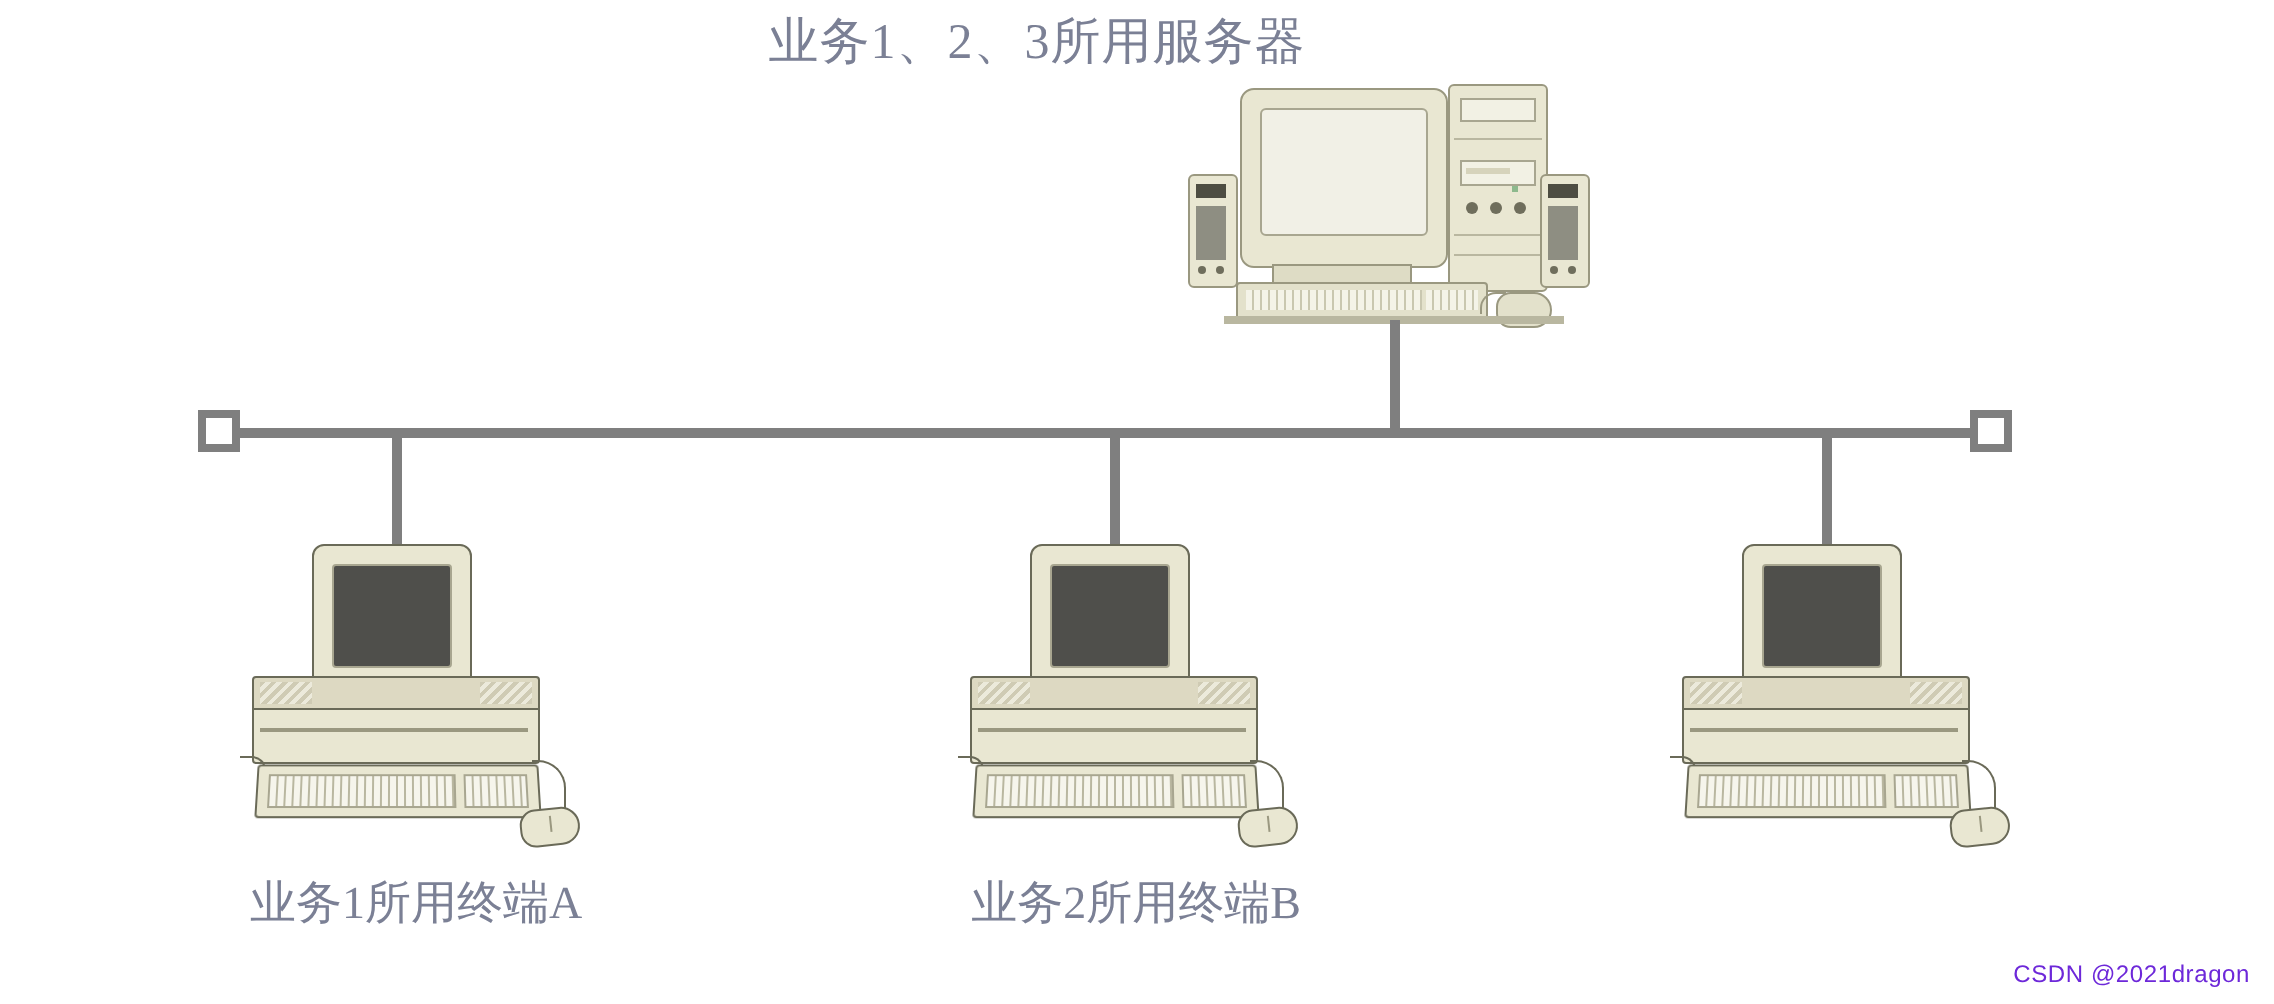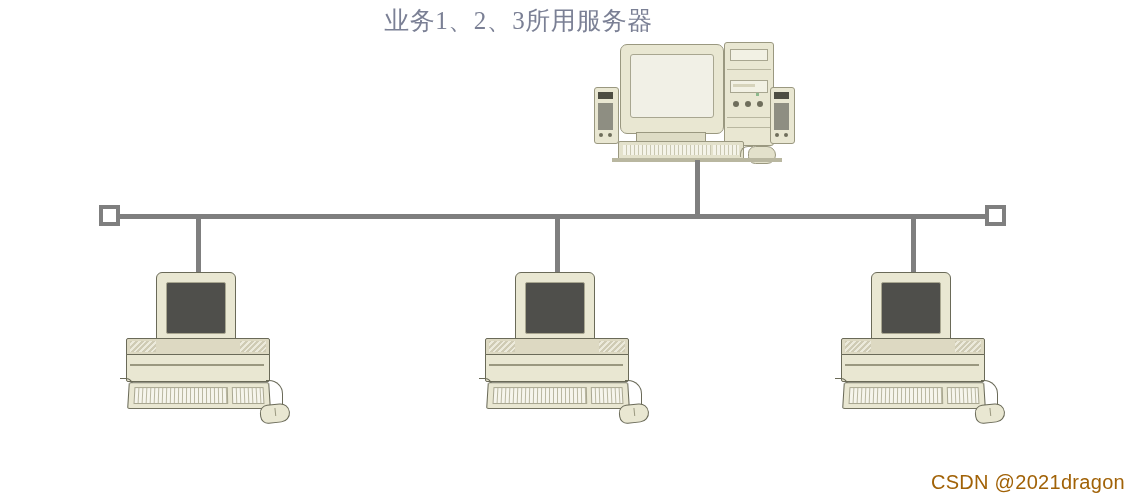--- a/index.html
+++ b/index.html
@@ -35,22 +35,22 @@
     text-align: center;
     font-size: 23px;
     color: #7b8095;
     white-space: nowrap;
   }
   .watermark {
     position: absolute;
     right: 12px;
     bottom: 8px;
     font-family: "Liberation Sans", sans-serif;
-    font-size: 20px;
-    color: #a16207;
+    font-size: 12px;
+    color: #6d28d9;
     letter-spacing: 0.3px;
     white-space: nowrap;
   }
 
   
   .bus-line {
     position: absolute;
     left: 112px;
     top: 214px;
     width: 880px;
@@ -441,15 +441,17 @@
     <div class="trm-kbd">
       <div class="keys-main"></div>
       <div class="keys-pad"></div>
     </div>
     <div class="trm-mouse-cord"></div>
     <div class="trm-mouse">
       <div class="trm-mouse-btns"></div>
     </div>
   </div>
 
+  <div class="node-label" style="left:58px">业务1所用终端A</div>
+  <div class="node-label" style="left:418px">业务2所用终端B</div>
 
   <div class="watermark">CSDN @2021dragon</div>
 </div>
 
 </body></html>

